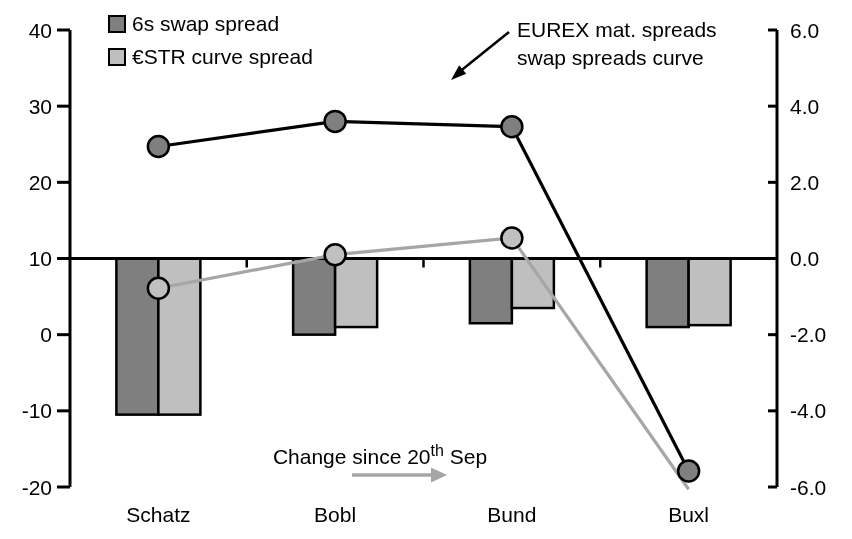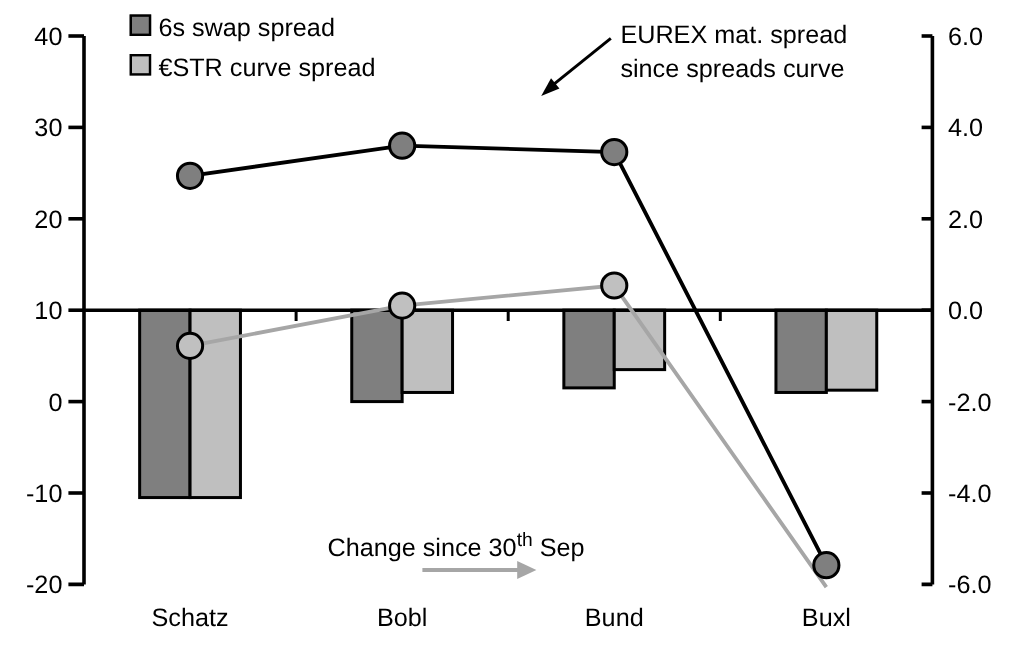--- a/index.html
+++ b/index.html
@@ -3,21 +3,21 @@
 <meta charset="utf-8">
 <style>
   html,body{margin:0;padding:0;background:#fff;}
   .chart-container{
     position:relative;width:852px;height:539px;background:#ffffff;
     font-family:"Liberation Sans",sans-serif;overflow:hidden;
   }
   svg{position:absolute;left:0;top:0;}
   svg text{font-family:"Liberation Sans",sans-serif;font-size:21px;fill:#000;}
   .legend{position:absolute;left:108px;top:12px;}
-  .legend-row{display:flex;margin-bottom:9px;}
+  .legend-row{display:flex;align-items:center;margin-bottom:9px;}
   .legend-swatch{width:14px;height:14px;border:2.5px solid #000;margin-right:6px;flex:0 0 auto;}
   .legend-label{font-size:21px;color:#000;white-space:nowrap;}
   .curve-annotation{
     position:absolute;left:517px;top:16px;font-size:21px;line-height:28px;
     color:#000;white-space:nowrap;
   }
   .change-annotation{
     position:absolute;left:270px;top:442px;width:220px;text-align:center;
     font-size:21px;color:#000;white-space:nowrap;
   }
@@ -95,19 +95,19 @@
       <span class="legend-swatch" id="sw0" style="background: rgb(127, 127, 127);"></span>
       <span class="legend-label">6s swap spread</span>
     </div>
     <div class="legend-row">
       <span class="legend-swatch" id="sw1" style="background: rgb(191, 191, 191);"></span>
       <span class="legend-label">€STR curve spread</span>
     </div>
   </div>
 
   <div class="curve-annotation">
-    <div>EUREX mat. spread</div>
-    <div>since spreads curve</div>
+    <div>EUREX mat. spreads</div>
+    <div>swap spreads curve</div>
   </div>
 
-  <div class="change-annotation"><span>Change since 30</span><sup>th</sup><span> Sep</span></div>
+  <div class="change-annotation"><span>Change since 20</span><sup>th</sup><span> Sep</span></div>
 
 </div>
 
 </body></html>

